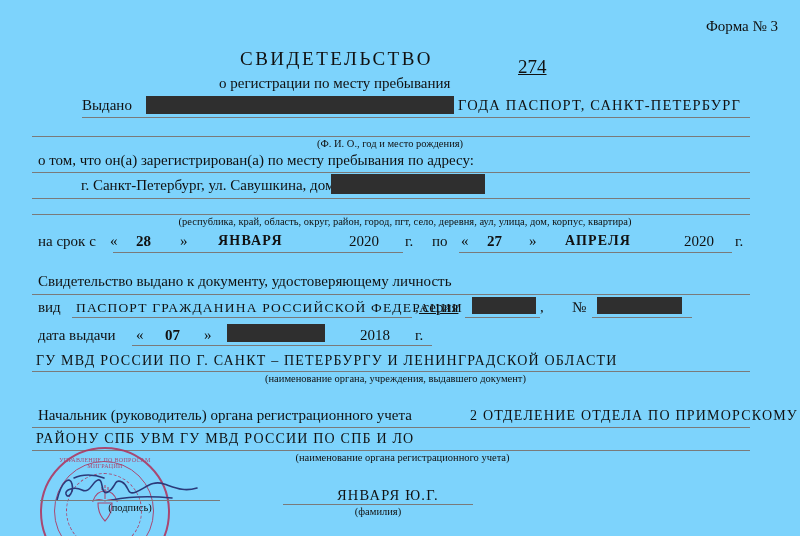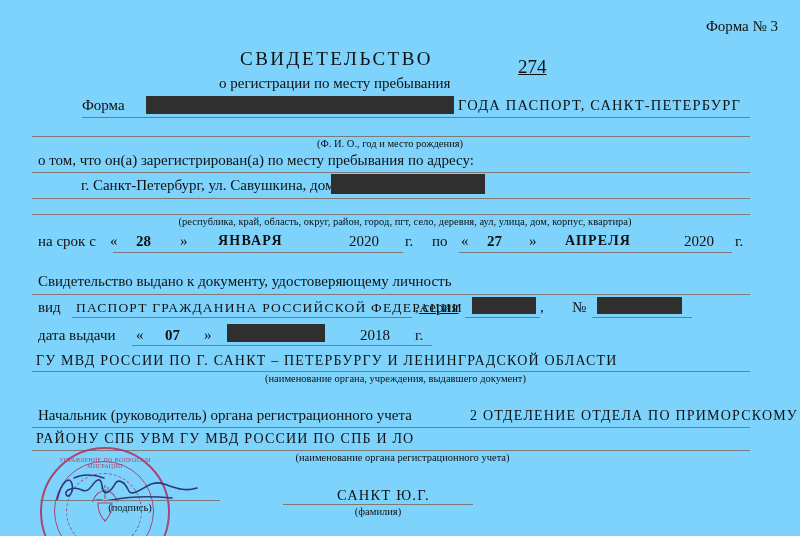--- a/index.html
+++ b/index.html
@@ -143,21 +143,21 @@
 <body>
 
 <div class="page">
 
   <div class="form-no">Форма № 3</div>
 
   <div class="title">СВИДЕТЕЛЬСТВО</div>
   <div class="cert-number">274</div>
   <div class="subtitle">о регистрации по месту пребывания</div>
 
-  <div class="txt" style="left:82px; top:97px;">Форма</div>
+  <div class="txt" style="left:82px; top:97px;">Выдано</div>
   <div class="redact" style="left:146px; top:96px; width:308px; height:18px;"></div>
   <div class="txt spaced" style="left:458px; top:97px; font-size:14.5px;">ГОДА ПАСПОРТ, САНКТ-ПЕТЕРБУРГ</div>
   <div class="rule" style="left:82px; top:117px; width:668px;"></div>
 
   <div class="rule" style="left:32px; top:136px; width:718px;"></div>
   <div class="small" style="left:230px; top:138px; width:320px;">(Ф. И. О., год и место рождения)</div>
 
   <div class="txt" style="left:38px; top:152px;">о том, что он(а) зарегистрирован(а) по месту пребывания по адресу:</div>
   <div class="rule" style="left:32px; top:172px; width:718px;"></div>
 
@@ -241,17 +241,17 @@
     <g fill="none" stroke="#2b3a7a" stroke-width="1.6" stroke-linecap="round">
       <path d="M5 30 C10 10 18 6 20 14 C22 22 16 30 14 24 C13 20 22 16 30 20 C38 24 40 12 46 10 C52 8 48 26 56 22 C64 18 62 8 70 12 C78 16 74 26 84 22 C94 18 100 10 112 14 C124 18 132 22 145 18"></path>
       <path d="M22 8 C30 4 42 4 52 8"></path>
       <path d="M60 30 C80 26 100 26 120 28"></path>
     </g>
   </svg>
 
   <div class="rule" style="left:40px; top:500px; width:180px;"></div>
   <div class="small" style="left:90px; top:502px; width:80px;">(подпись)</div>
 
-  <div class="txt spaced" style="left:337px; top:487px; font-size:14.5px;">САНКТ Ю.Г.</div>
+  <div class="txt spaced" style="left:337px; top:487px; font-size:14.5px;">ЯНВАРЯ Ю.Г.</div>
   <div class="rule" style="left:283px; top:504px; width:190px;"></div>
   <div class="small" style="left:338px; top:506px; width:80px;">(фамилия)</div>
 
 </div>
 
 </body></html>

